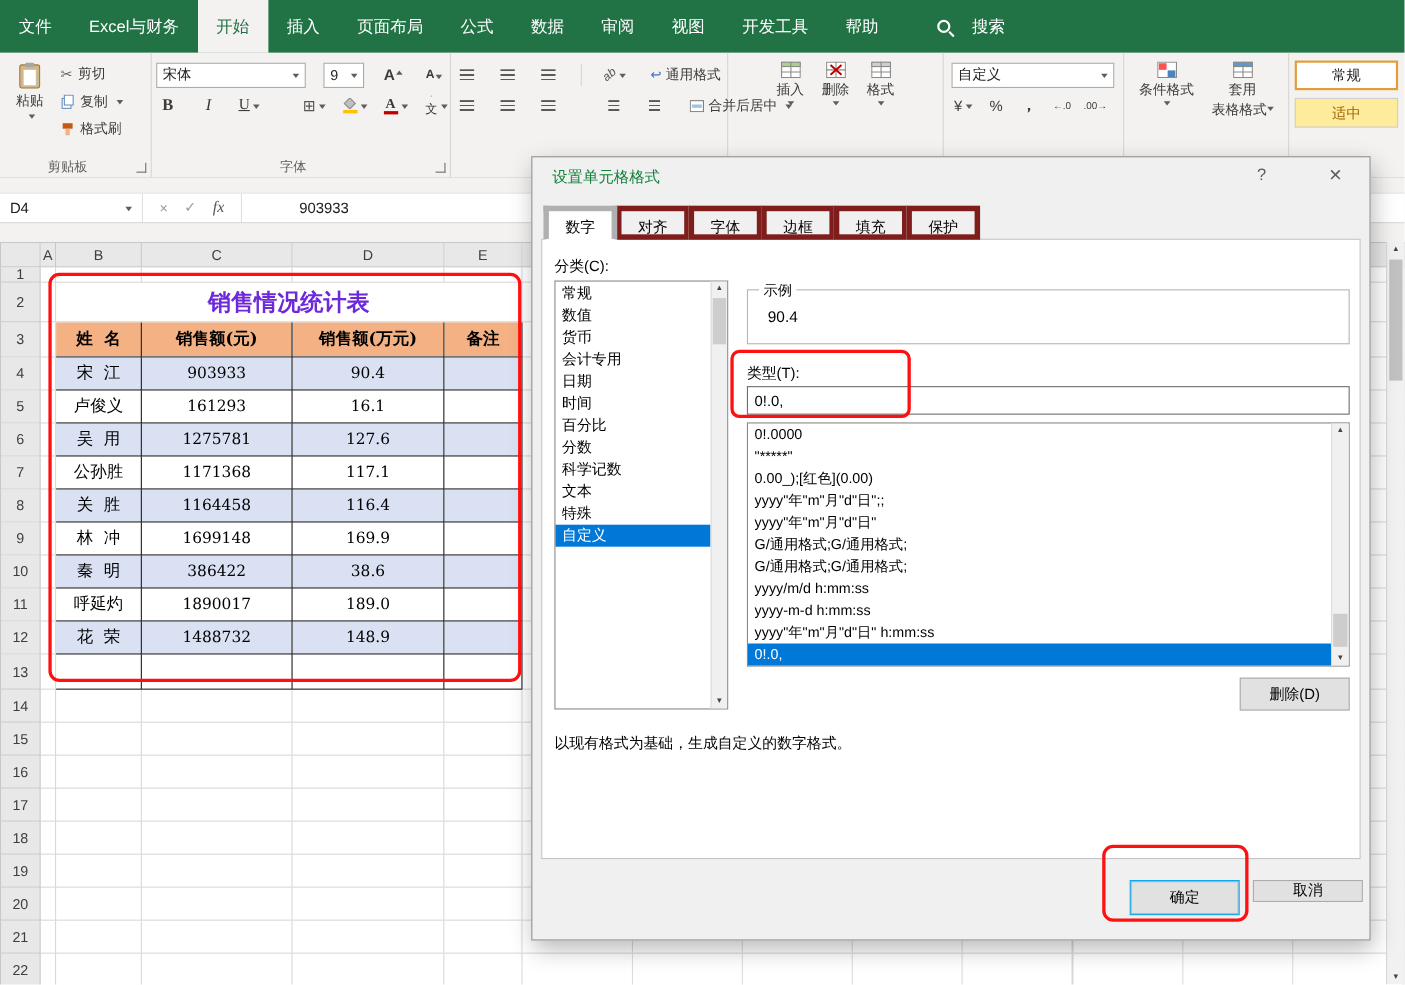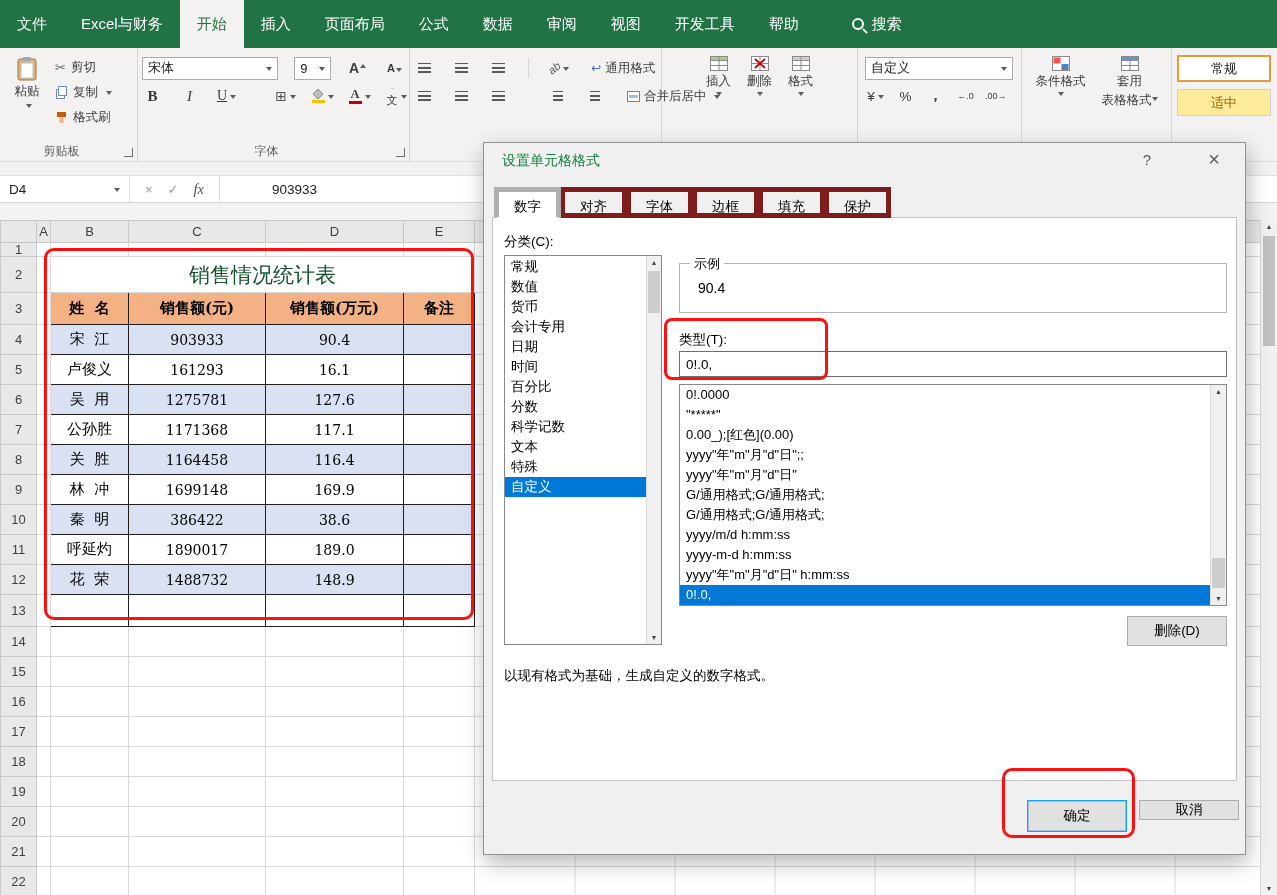--- a/index.html
+++ b/index.html
@@ -3,21 +3,21 @@
 <meta charset="utf-8">
 <style>
 *{margin:0;padding:0;box-sizing:border-box}
 html,body{width:1277px;height:895px;overflow:hidden;background:#fff;font-family:"Liberation Sans","DejaVu Sans",sans-serif}
 body{position:relative}
 
 
 .menubar{height:48px;background:#217346;display:flex;align-items:stretch;color:#fff;font-size:15px}
 .mtab{display:flex;align-items:center;padding:0 17px;white-space:nowrap}
 .mtab.active{background:#f3f2f1;color:#217346}
-.msearch{display:flex;align-items:center;gap:8px;padding:0 14px;margin-left:22px}
+.msearch{display:flex;align-items:center;gap:20px;padding:0 14px;margin-left:22px}
 .search-icon{width:12px;height:12px;border:2px solid #fff;border-radius:50%;position:relative;display:inline-block}
 .search-icon::after{content:"";position:absolute;width:6px;height:2px;background:#fff;transform:rotate(45deg);left:8px;top:10px}
 
 
 .ribbon{height:114px;background:#f3f2f1;display:flex;border-bottom:1px solid #dcdcdc}
 .rgroup{position:relative;border-right:1px solid #d8d6d3;padding:6px 4px 18px}
 .glabel{position:absolute;bottom:1px;left:0;right:14px;text-align:center;font-size:12px;color:#605e5c}
 .launcher{position:absolute;right:4px;bottom:4px;width:9px;height:9px;border-right:1.5px solid #707070;border-bottom:1.5px solid #707070}
 .dd{display:inline-block;width:0;height:0;border:3.5px solid transparent;border-top:4.5px solid #5f5d5b;margin-left:3px;vertical-align:middle;transform:translateY(2px)}
 .g-clip{width:138px}
@@ -82,21 +82,21 @@
 
 
 table.grid{border-collapse:collapse;table-layout:fixed;width:1277px;font-family:"DejaVu Serif","Liberation Serif",serif}
 .grid td{border-right:1px solid #d9d9d9;border-bottom:1px solid #d9d9d9;overflow:hidden;white-space:pre;padding:0}
 .grid td.hd{background:#e8e8e8;border:1px solid #c8c8c8;text-align:center;font-size:13px;color:#3f3f3f;font-family:"Liberation Sans",sans-serif;font-weight:normal}
 tr.hrow td{height:22px}
 tr.h14 td{height:14px;line-height:12px;font-size:12px}
 tr.h36 td{height:36px}
 tr.h32 td{height:32px}
 tr.h30 td{height:30px}
-.t-title{font-size:21px;font-weight:normal;text-align:center;vertical-align:middle;color:#14532d}
+.t-title{font-size:21px;font-weight:bold;text-align:center;vertical-align:middle;color:#6d28d9}
 .blk{border:1px solid #1f1f1f !important;text-align:center;vertical-align:middle;font-size:14px;color:#000;background:#fff}
 .t-head{background:#f4b183 !important;font-weight:bold;font-size:15px}
 .t-name{font-size:15px}
 tr.alt .blk{background:#d9e1f2}
 .fill{background-image:repeating-linear-gradient(to right,transparent 0 99px,#d9d9d9 99px 100px)}
 .sheet-scroll{position:absolute;right:0;top:220px;bottom:0;width:17px;background:#f1f1f1;border-left:1px solid #d8d8d8;z-index:5}
 .sheet-scroll .up{position:absolute;top:3px;left:0;right:0;text-align:center;font-size:7px;color:#444}
 .sheet-scroll .dn{position:absolute;bottom:3px;left:0;right:0;text-align:center;font-size:7px;color:#444}
 .sthumb{position:absolute;top:16px;left:2px;right:2px;height:110px;background:#c1c1c1}
 

